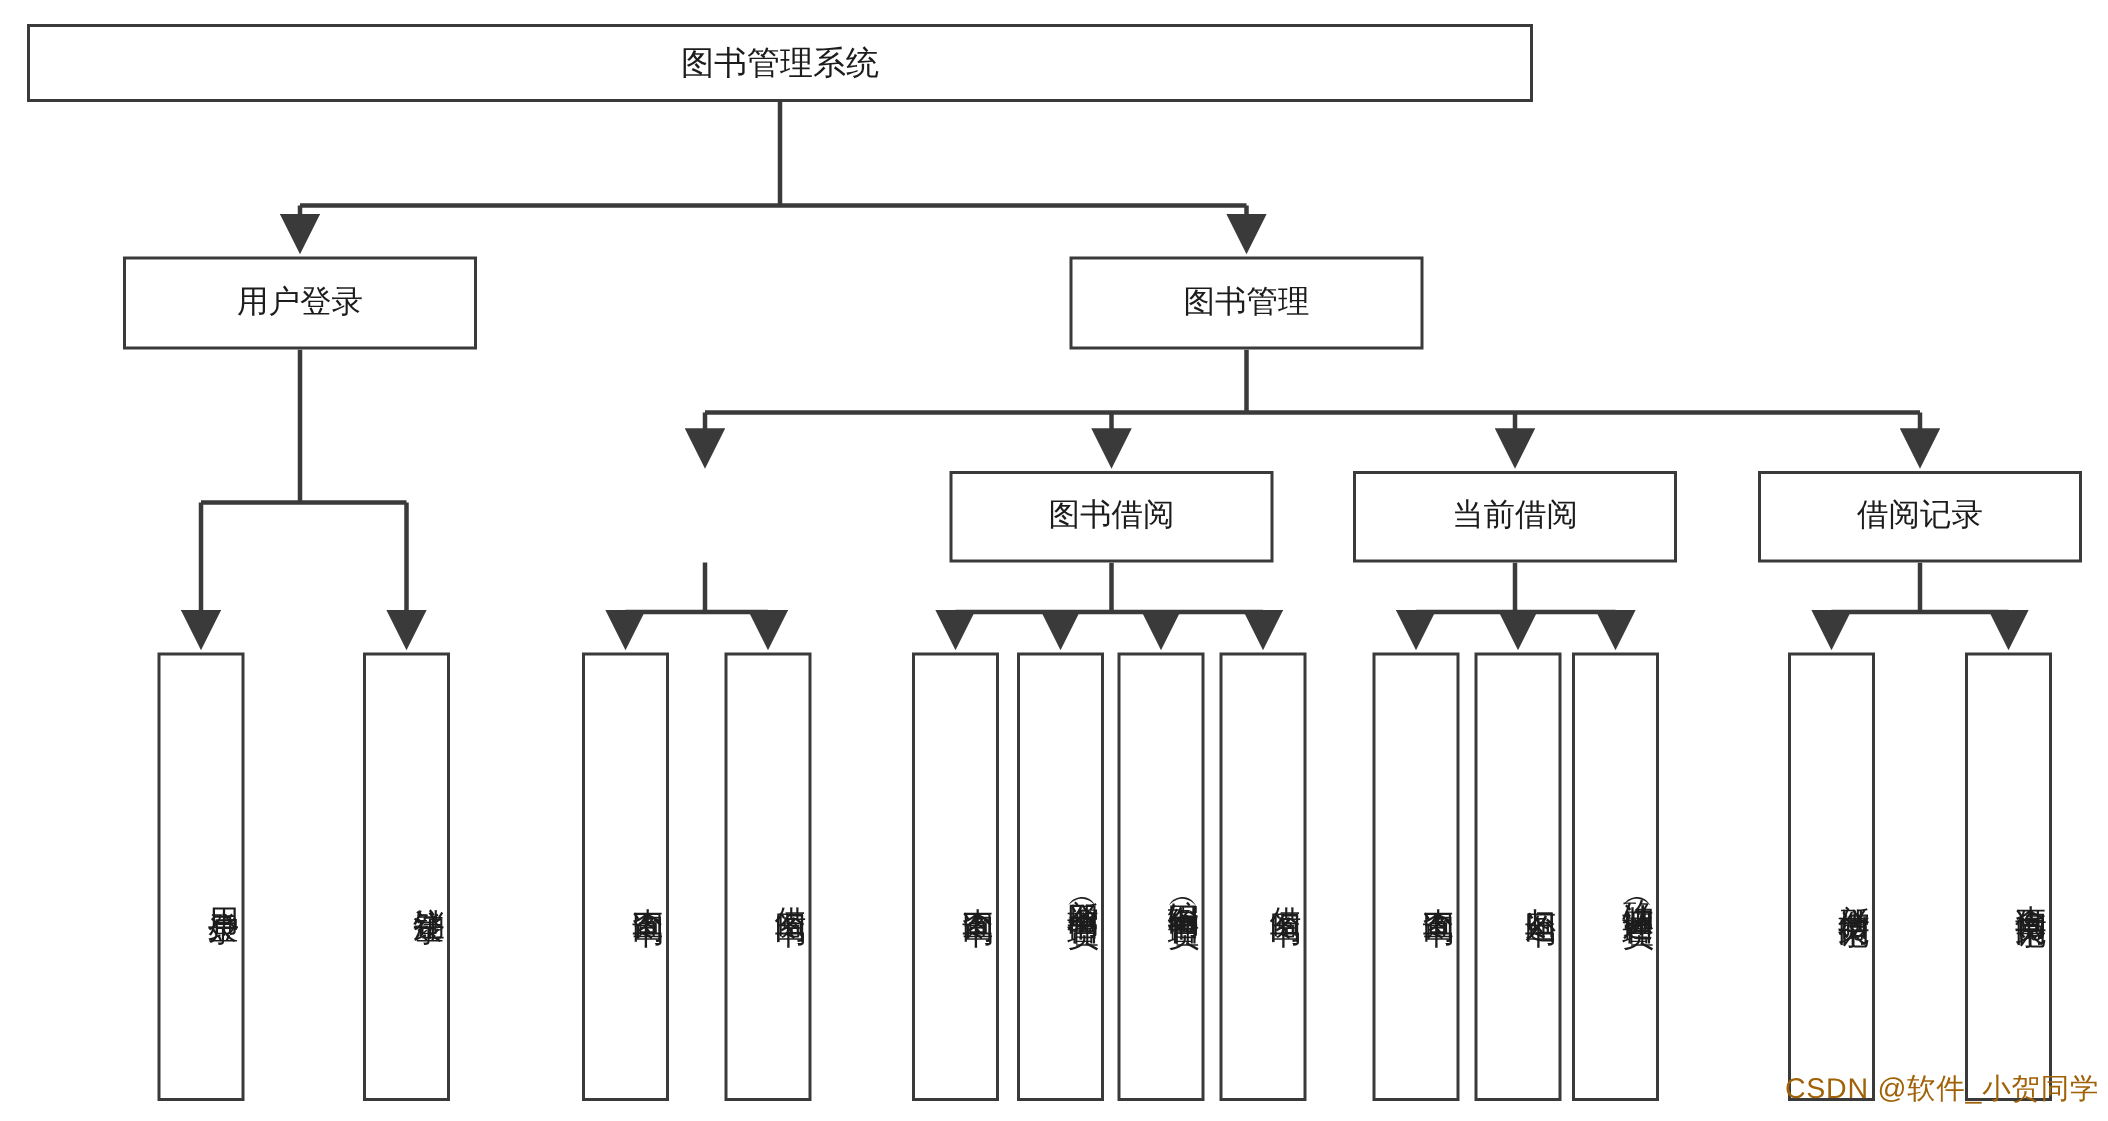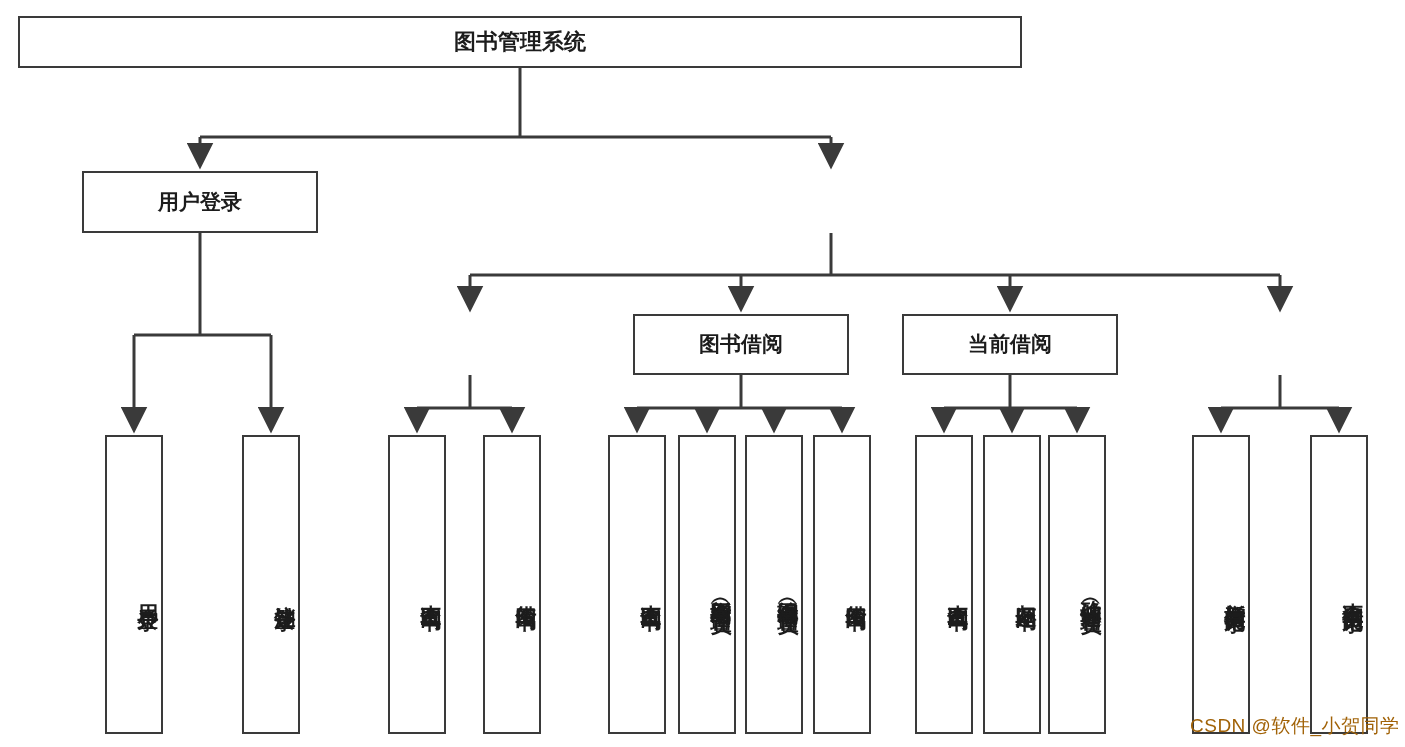--- a/index.html
+++ b/index.html
@@ -30,21 +30,20 @@
     position: absolute;
     box-sizing: border-box;
     border: 2.5px solid #3a3a3a;
     background: #ffffff;
     display: flex;
     align-items: center;
     justify-content: center;
     color: #1c1c1c;
     line-height: 1.28;
     text-align: center;
-    font-weight: bold;
   }
   .node.root {
     font-size: 22px;
   }
   .node.level2 {
     font-size: 21px;
   }
   .node.level3 {
     font-size: 21px;
   }
@@ -125,26 +124,32 @@
     </g>
   </svg>
 
   <div class="node root" style="left:18px; top:16px; width:1004px; height:52px;">
     <span class="label">图书管理系统</span>
   </div>
 
   <div class="node level2" style="left:82px; top:171px; width:236px; height:62px;">
     <span class="label">用户登录</span>
   </div>
+  <div class="node level2" style="left:713px; top:171px; width:236px; height:62px;">
+    <span class="label">图书管理</span>
+  </div>
 
   <div class="node level3" style="left:633px; top:314px; width:216px; height:61px;">
     <span class="label">图书借阅</span>
   </div>
   <div class="node level3" style="left:902px; top:314px; width:216px; height:61px;">
     <span class="label">当前借阅</span>
+  </div>
+  <div class="node level3" style="left:1172px; top:314px; width:216px; height:61px;">
+    <span class="label">借阅记录</span>
   </div>
 
   <div class="node leaf" style="left:105px; top:435px; width:58px; height:299px;">
     <span class="label">用户登录</span>
   </div>
   <div class="node leaf" style="left:242px; top:435px; width:58px; height:299px;">
     <span class="label">注销登录</span>
   </div>
   <div class="node leaf" style="left:388px; top:435px; width:58px; height:299px;">
     <span class="label">查询图书</span>

